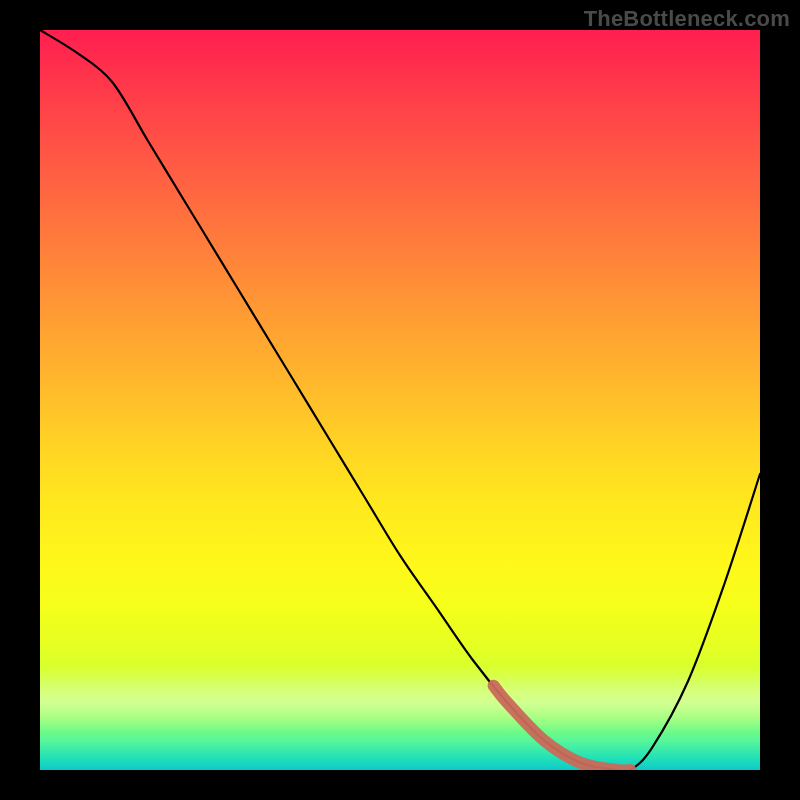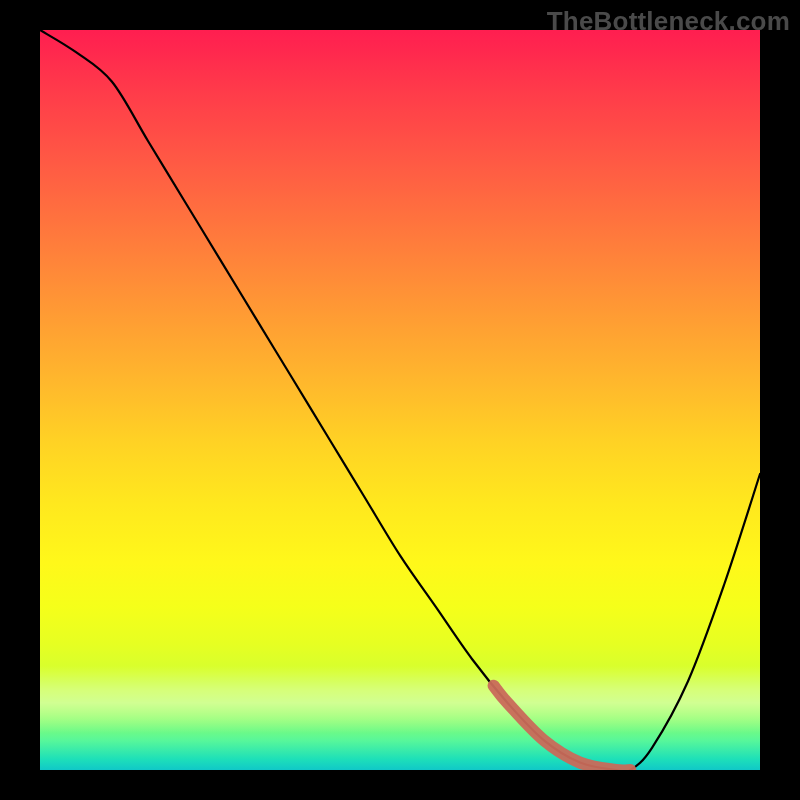--- a/index.html
+++ b/index.html
@@ -15,21 +15,21 @@
     position: relative;
     width: 800px;
     height: 800px;
     background: #000;
   }
   .watermark {
     position: absolute;
     top: 6px;
     right: 10px;
     color: #4a4a4a;
-    font-size: 26px;
+    font-size: 22px;
     font-weight: 600;
     letter-spacing: 0.2px;
     z-index: 10;
     user-select: none;
   }
   .plot-area {
     position: absolute;
     left: 40px;
     top: 30px;
     width: 720px;

